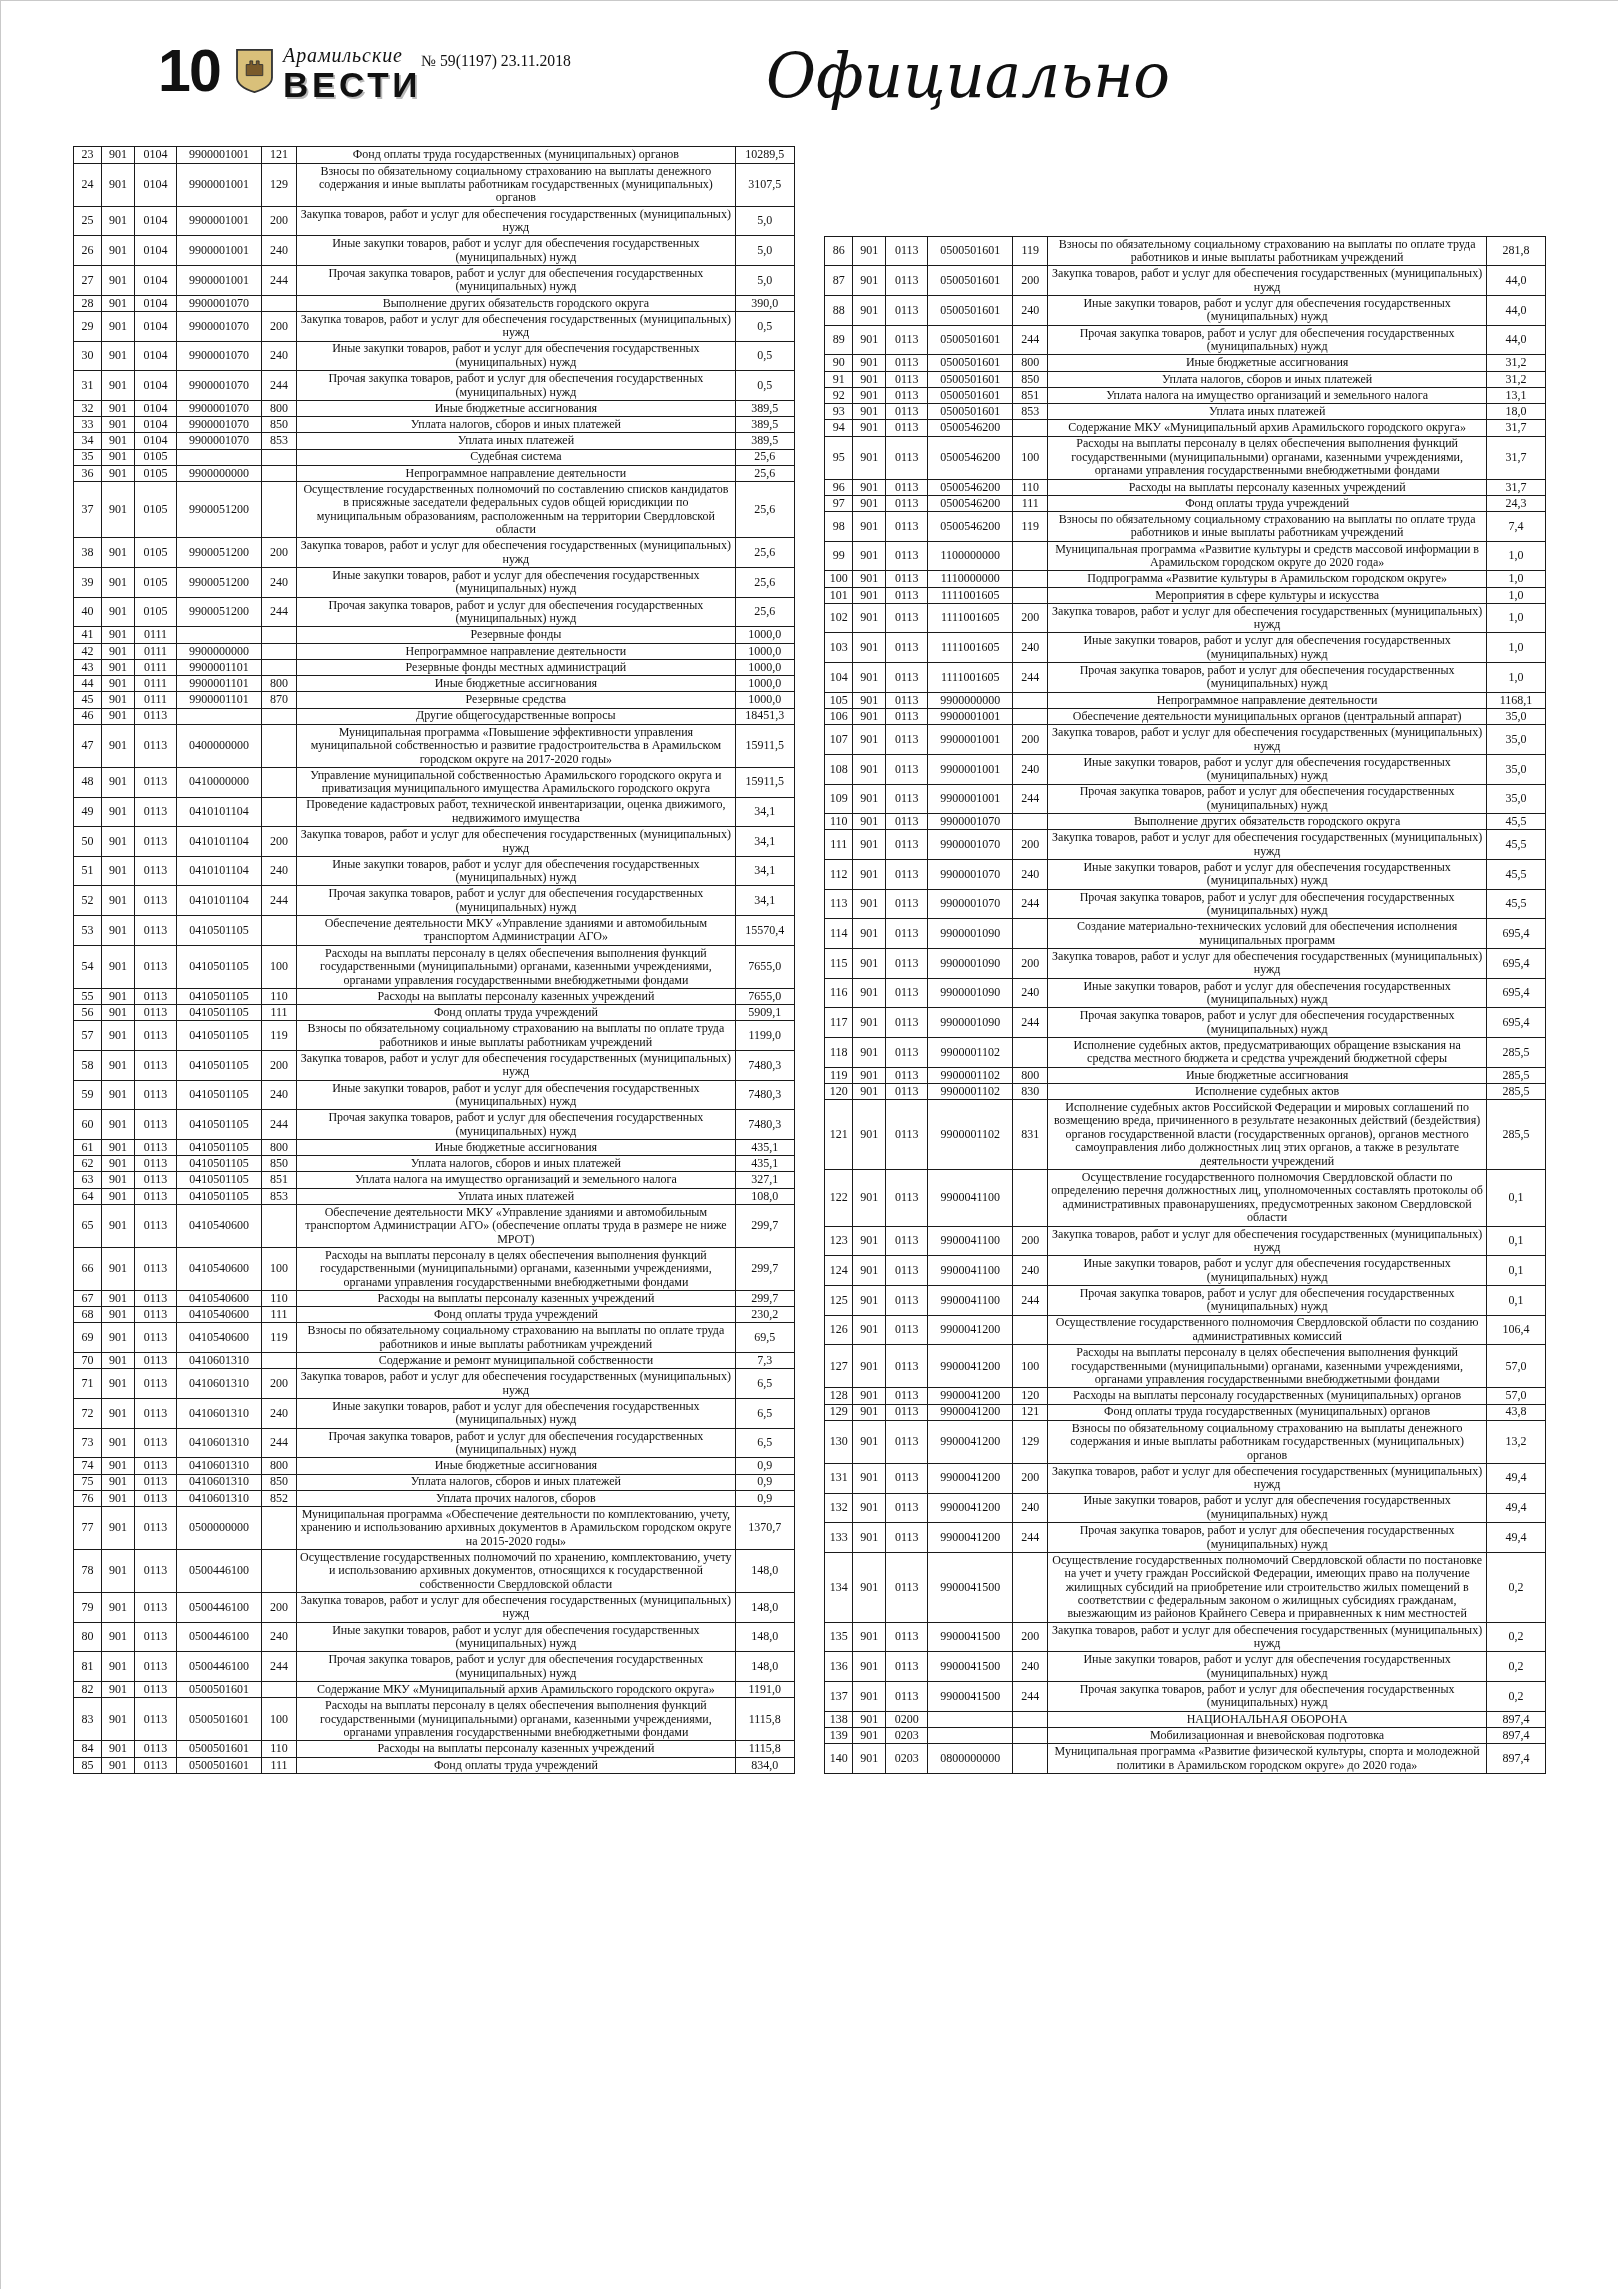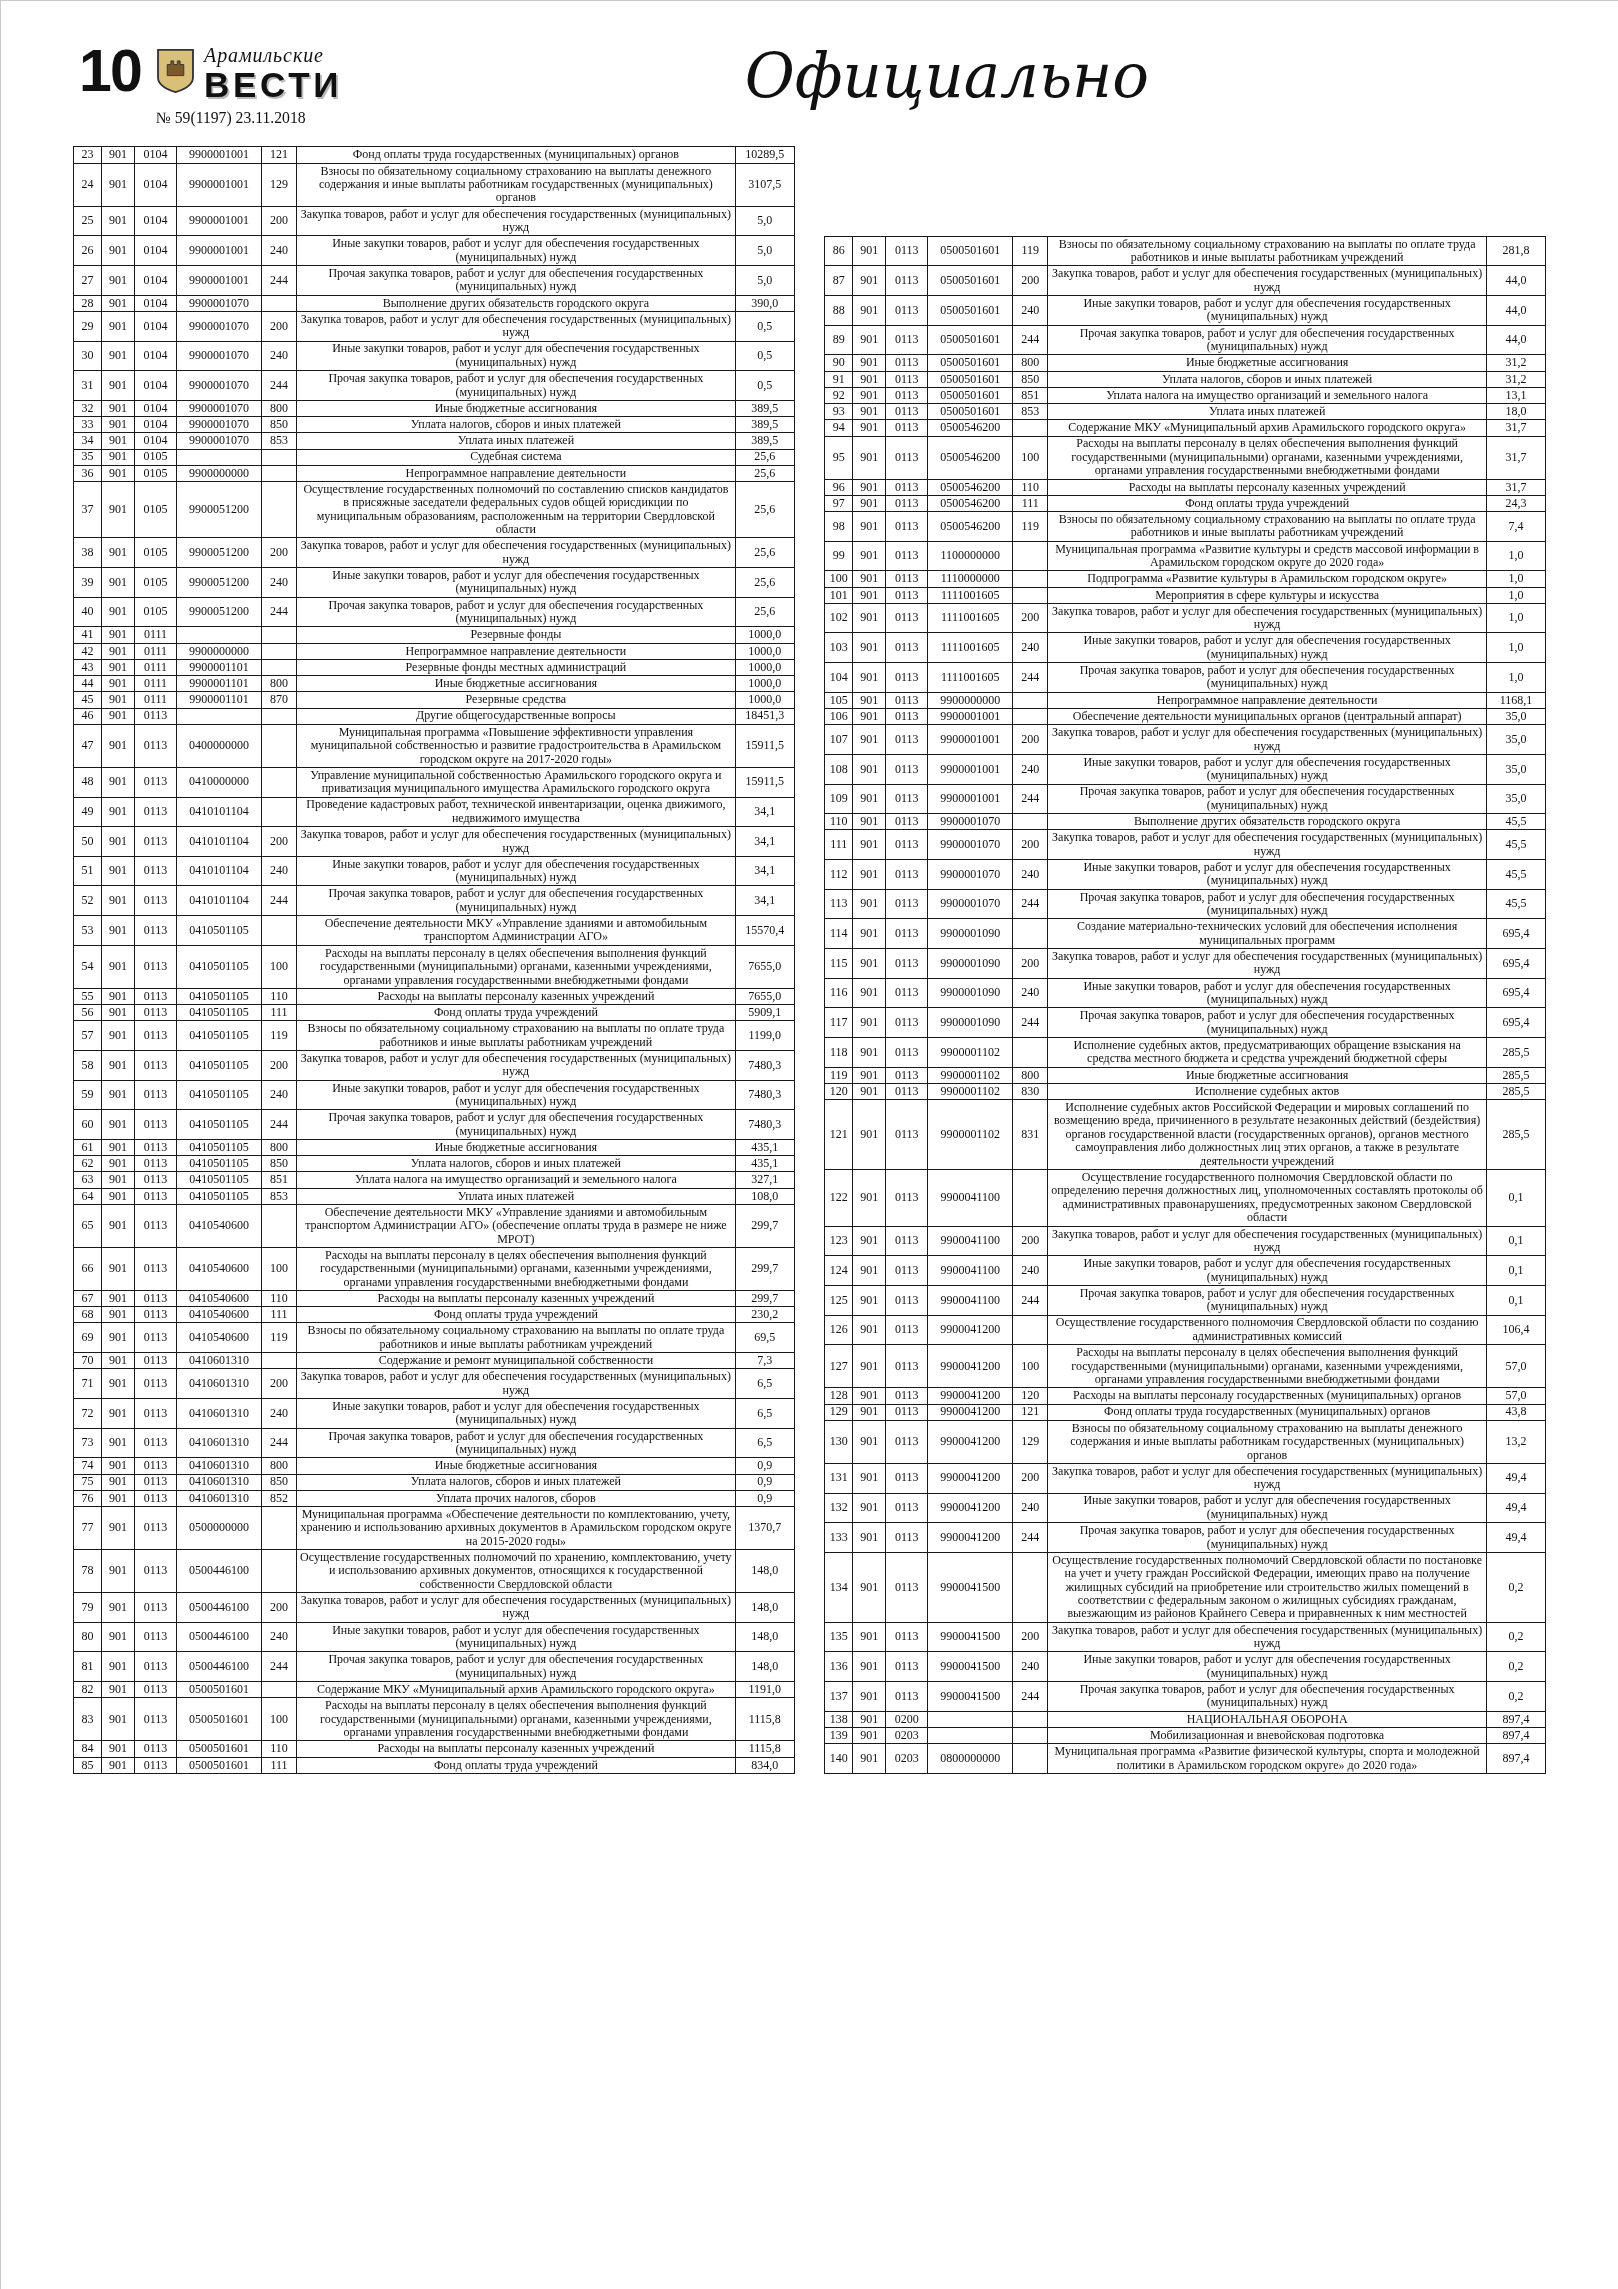--- a/index.html
+++ b/index.html
@@ -3,27 +3,27 @@
 <meta charset="utf-8">
 <style>
   html,body{margin:0;padding:0;background:#9a9a9a;}
   .page{
     width:1619px;height:2290px;background:#ffffff;position:relative;
     margin:0 auto;box-sizing:border-box;overflow:hidden;
     font-family:"Liberation Serif",serif;color:#111;
     border:0.9px solid #c9c9c9;
   }
   
-  .header{position:relative;height:138px;padding:44px 78px 0 78px;box-sizing:border-box;}
+  .header{position:relative;height:138px;padding:44px 78px 0 118px;box-sizing:border-box;margin-left:39px;}
   .masthead{display:flex;align-items:flex-start;gap:14.8px;}
   .page-number{
     font-family:"Liberation Sans",sans-serif;font-weight:900;font-size:59px;
     line-height:0.9;letter-spacing:-1.8px;
   }
-  .brand-block{display:flex;flex-direction:column;}
+  .brand-block{display:flex;flex-direction:row;}
   .brand-row{display:flex;align-items:center;gap:9.2px;}
   .logo{width:39px;height:46px;flex:0 0 auto;}
   .brand-text{display:flex;flex-direction:column;line-height:1;}
   .brand-top{font-style:italic;font-size:20px;letter-spacing:0.9px;}
   .brand-bottom{
     font-family:"Liberation Sans",sans-serif;font-weight:bold;font-size:35px;
     letter-spacing:3.7px;text-shadow:1.8px 1.8px 0 #b9b9b9;margin-top:1.8px;
   }
   .issue{font-size:15.7px;margin-top:7.4px;}
   .section-title{

